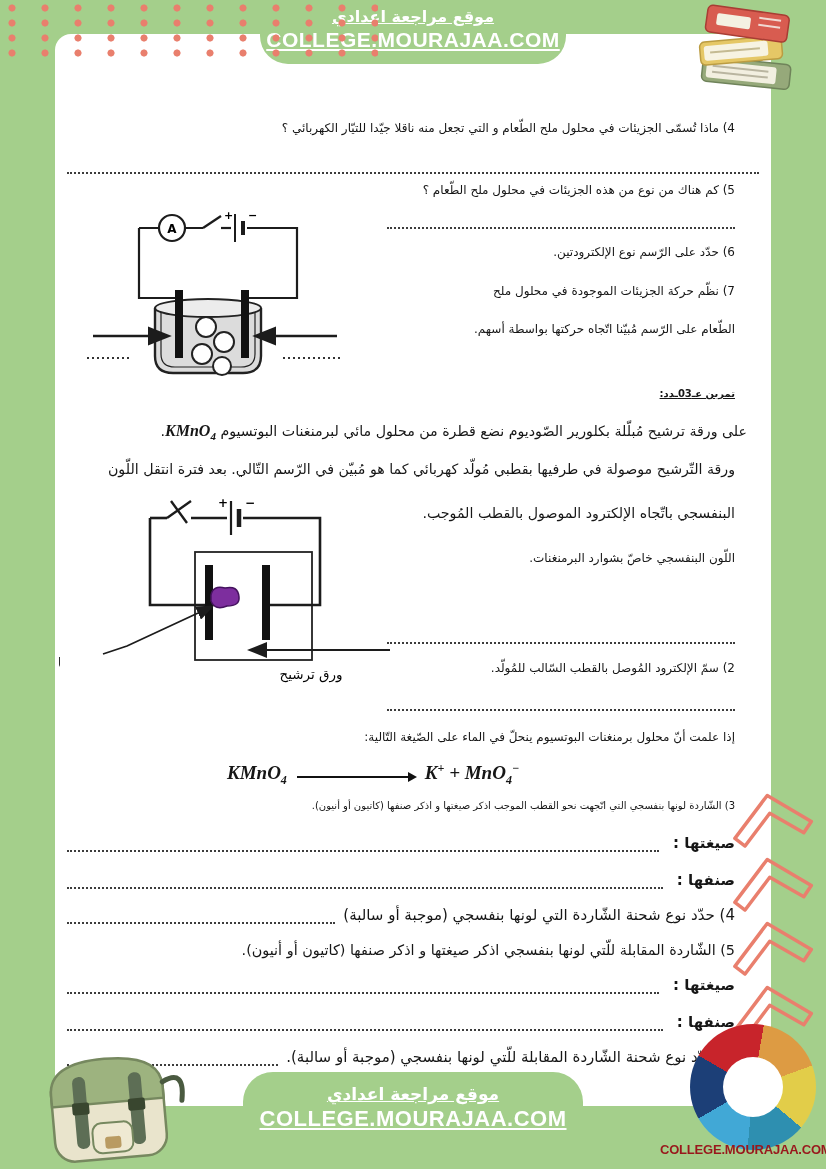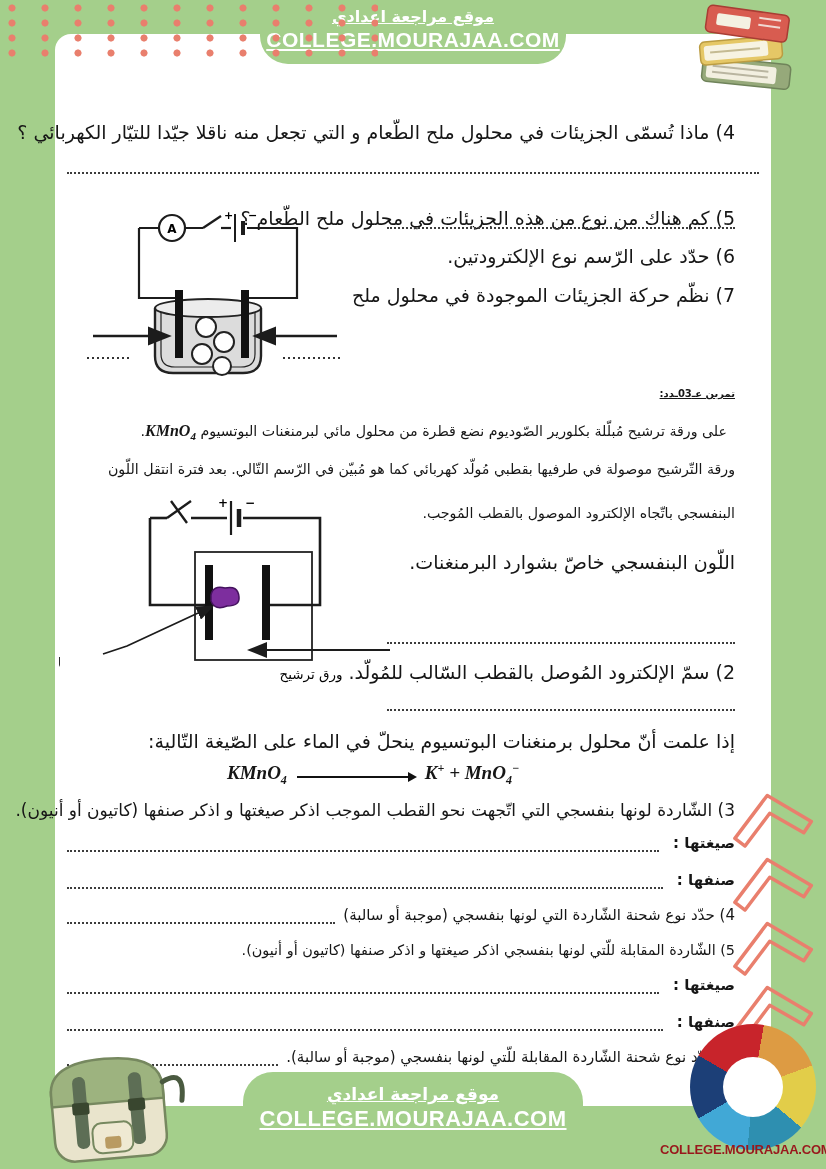--- a/index.html
+++ b/index.html
@@ -26,21 +26,21 @@
   
   .chevrons{position:absolute;left:724px;top:785px;z-index:2;}
   
   .ring{position:absolute;left:690px;top:1024px;width:126px;height:126px;border-radius:50%;z-index:5;
         background:conic-gradient(from -60deg,#c8242b 0 70deg,#dd9b43 70deg 130deg,#e2cd49 130deg 190deg,
                    #2e8fb0 190deg 245deg,#41a8d6 245deg 300deg,#1c3f77 300deg 360deg);}
   .ring::after{content:"";position:absolute;left:33px;top:33px;width:60px;height:60px;border-radius:50%;background:#fff;}
   .ring-caption{position:absolute;left:660px;top:1142px;width:166px;text-align:center;z-index:5;
         font-family:"Liberation Sans",sans-serif;font-weight:bold;font-size:13px;color:#99181c;letter-spacing:-.2px;}
   
-  .q{position:absolute;direction:rtl;text-align:right;font-size:19px;line-height:1.35;white-space:nowrap;}
+  .q{position:absolute;direction:rtl;text-align:right;font-size:12px;line-height:1.35;white-space:nowrap;}
   .para{font-size:14.2px;}
   .extitle{font-weight:bold;text-decoration:underline;font-size:10px;}
   .dotline{position:absolute;border-bottom:2px dotted #3c3c3c;height:12px;}
   .ansrow{position:absolute;display:flex;direction:rtl;align-items:flex-end;gap:8px;font-size:15px;}
   .ansrow .lbl{white-space:nowrap;font-weight:bold;margin-left:6px;}
   .ansrow .fill{flex:1;border-bottom:2px dotted #3c3c3c;height:13px;}
   .formula{font-family:"Liberation Serif",serif;font-style:italic;font-weight:bold;font-size:16px;direction:ltr;unicode-bidi:embed;}
   .formula sub{font-size:11px;}
   
   .equation{position:absolute;left:172px;top:727px;display:flex;direction:ltr;align-items:center;gap:10px;
@@ -53,21 +53,21 @@
 </style>
 </head>
 <body>
 
 <div class="page">
 
   <div class="sheet">
 
     <div class="q" style="top:86px;right:36px;">4) ماذا تُسمّى الجزيئات في محلول ملح الطّعام و التي تجعل منه ناقلا جيّدا للتيّار الكهربائي ؟</div>
     <div class="dotline" style="top:126px;left:12px;right:12px;"></div>
-    <div class="q" style="top:148px;right:36px;margin-top:24px;">5) كم هناك من نوع من هذه الجزيئات في محلول ملح الطّعام ؟</div>
+    <div class="q" style="top:148px;right:36px;">5) كم هناك من نوع من هذه الجزيئات في محلول ملح الطّعام ؟</div>
     <div class="dotline" style="top:181px;left:332px;right:36px;"></div>
 
     <svg style="position:absolute;left:30px;top:172px;" width="260" height="190" viewBox="0 0 260 190">
       <defs>
         <marker id="ah1" markerWidth="10" markerHeight="8" refX="8" refY="4" orient="auto">
           <path d="M0,0 L10,4 L0,8 Z" fill="#1c1c1c"></path>
         </marker>
       </defs>
 
       <path d="M54,22 H118" stroke="#1c1c1c" stroke-width="2.2" fill="none"></path>
@@ -97,24 +97,25 @@
 
       <line x1="8" y1="130" x2="82" y2="130" stroke="#1c1c1c" stroke-width="2.4" marker-end="url(#ah1)"></line>
       <line x1="252" y1="130" x2="172" y2="130" stroke="#1c1c1c" stroke-width="2.4" marker-end="url(#ah1)"></line>
 
       <line x1="2" y1="152" x2="46" y2="152" stroke="#333" stroke-width="2" stroke-dasharray="2 3"></line>
       <line x1="198" y1="152" x2="256" y2="152" stroke="#333" stroke-width="2" stroke-dasharray="2 3"></line>
     </svg>
 
     <div class="q" style="top:210px;right:36px;">6) حدّد على الرّسم نوع الإلكترودتين.</div>
     <div class="q" style="top:249px;right:36px;">7) نظّم حركة الجزيئات الموجودة في محلول ملح</div>
+    <div class="q" style="top:287px;right:36px;">الطّعام على الرّسم مُبيّنا اتّجاه حركتها بواسطة أسهم.</div>
 
     <div class="q extitle" style="top:353px;right:36px;">تمرين عـ03ـدد:</div>
 
-    <div class="q para" style="top:386px;right:44px;margin-left:46px;">
+    <div class="q para" style="top:386px;right:24px;margin-left:46px;">
       <span>على ورقة ترشيح مُبلّلة بكلورير الصّوديوم نضع قطرة من محلول مائي لبرمنغنات البوتسيوم</span>
       <span class="formula"><span>KMnO</span><sub>4</sub></span><span>.</span>
     </div>
     <div class="q para" style="top:426px;right:36px;">ورقة التّرشيح موصولة في طرفيها بقطبي مُولّد كهربائي كما هو مُبيّن في الرّسم التّالي. بعد فترة انتقل اللّون</div>
     <div class="q para" style="top:470px;right:36px;">البنفسجي باتّجاه الإلكترود الموصول بالقطب المُوجب.</div>
 
     <svg style="position:absolute;left:4px;top:459px;" width="340" height="195" viewBox="0 0 340 195">
       <defs>
         <marker id="ah2" markerWidth="10" markerHeight="8" refX="8" refY="4" orient="auto">
           <path d="M0,0 L10,4 L0,8 Z" fill="#1c1c1c"></path>
@@ -153,21 +154,21 @@
     <div class="q" style="top:695px;right:36px;">إذا علمت أنّ محلول برمنغنات البوتسيوم ينحلّ في الماء على الصّيغة التّالية:</div>
 
     <div class="equation">
       <span><span>KMnO</span><sub>4</sub></span>
       <span class="eq-arrow"></span>
       <span><span>K</span><sup>+</sup>
         <span>+</span>
         <span>MnO</span><sub>4</sub><sup>−</sup></span>
     </div>
 
-    <div class="q" style="top:765px;right:36px;font-size:17px;">3) الشّاردة لونها بنفسجي التي اتّجهت نحو القطب الموجب اذكر صيغتها و اذكر صنفها (كاتيون أو أنيون).</div>
+    <div class="q" style="top:765px;right:36px;font-size:10px;">3) الشّاردة لونها بنفسجي التي اتّجهت نحو القطب الموجب اذكر صيغتها و اذكر صنفها (كاتيون أو أنيون).</div>
 
     <div class="ansrow" style="top:800px;right:36px;left:12px;">
       <span class="lbl">صيغتها :</span>
       <span class="fill"></span>
     </div>
     <div class="ansrow" style="top:837px;right:36px;left:12px;">
       <span class="lbl">صنفها :</span>
       <span class="fill"></span>
     </div>
 

